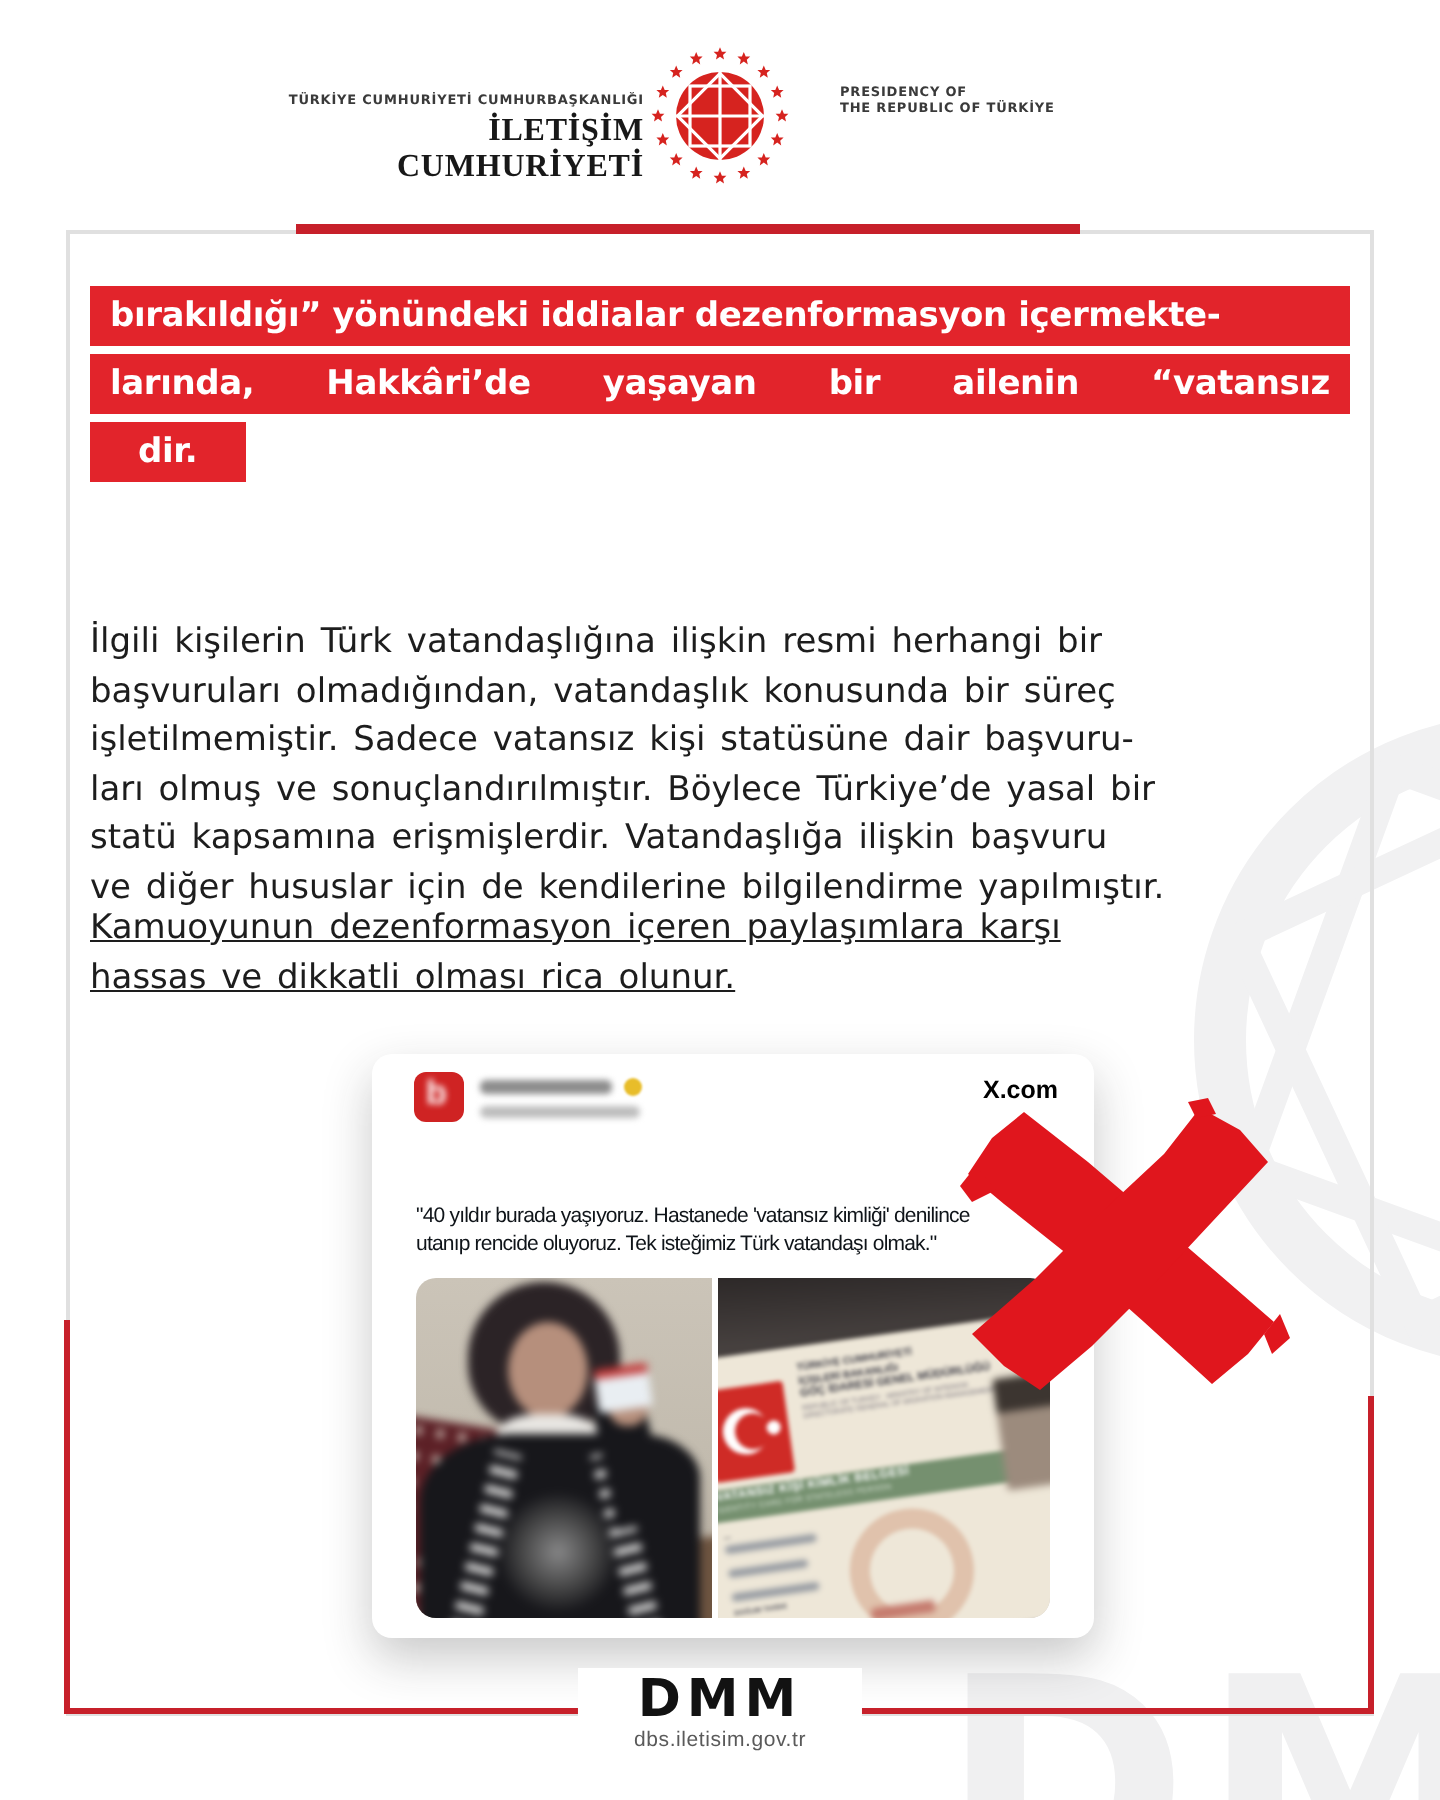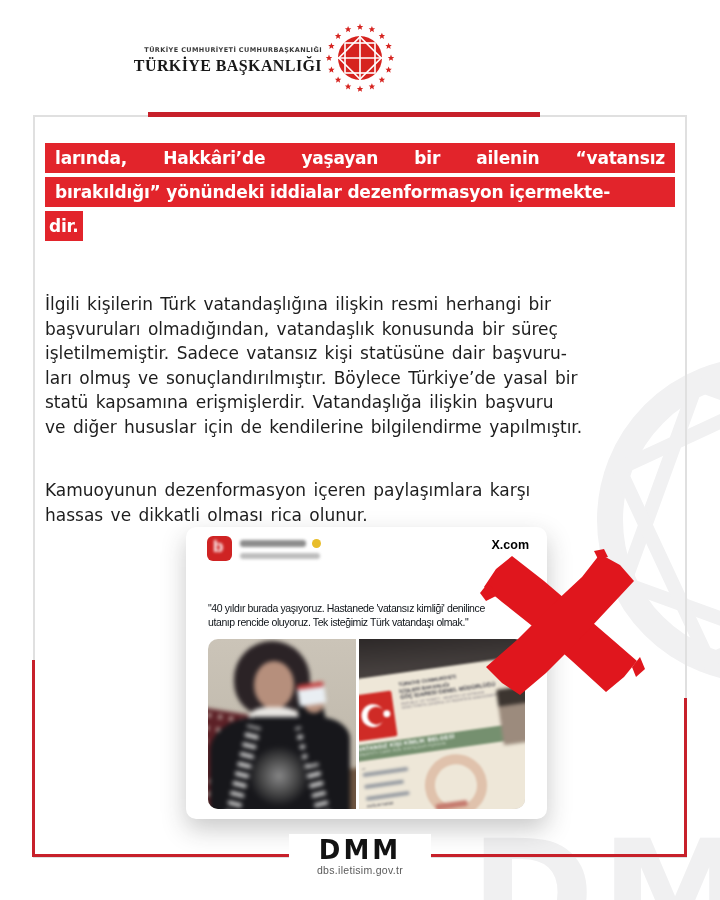--- a/index.html
+++ b/index.html
@@ -23,26 +23,26 @@
   .hdr-right{position:absolute;left:420px;top:42px;width:220px;text-align:left;}
   .hdr-small{font-size:6.5px;letter-spacing:.4px;color:#3a3a3a;font-weight:bold;line-height:8px;}
   .hdr-title{font-family:"Liberation Serif",serif;font-weight:bold;font-size:16px;
              color:#181818;letter-spacing:.4px;line-height:18px;margin-top:3px;}
   .emblem{position:absolute;left:324px;top:22px;}
   
   .headline{position:absolute;left:45px;top:143px;width:630px;z-index:2;}
   .hbar{background:#e2242b;color:#fff;font-weight:bold;font-size:17px;letter-spacing:-.2px;
         line-height:30px;height:30px;padding:0 10px;margin-bottom:4px;white-space:nowrap;}
   .hbar.stretch{text-align:justify;text-align-last:justify;white-space:normal;}
-  .hbar.short{display:inline-block;padding:0 4px;}
+  .hbar.short{display:inline-block;padding:0 24px;}
   
   .body-p{position:absolute;left:45px;width:630px;font-size:17px;line-height:24.6px;
           color:#1d1d1d;z-index:2;word-spacing:2px;}
-  .p1{top:292px;}
-  .p2{top:478px;}
+  .p1{top:309px;}
+  .p2{top:452px;text-decoration:underline;}
   
   .tweet{position:absolute;left:186px;top:527px;width:361px;height:292px;background:#fff;
          border-radius:10px;box-shadow:0 10px 24px rgba(40,40,40,.25);z-index:3;
          font-family:"Liberation Sans",sans-serif;}
   .tw-avatar{position:absolute;left:21px;top:9px;width:25px;height:25px;background:#cf2323;
              border-radius:6px;overflow:hidden;}
   .tw-avatar span{position:absolute;left:6px;top:1px;color:#fff;font-weight:bold;font-size:17px;
                   filter:blur(1.5px);}
   .tw-nameblur{position:absolute;left:54px;top:13px;width:66px;height:7px;background:#8d8d8d;
                border-radius:3px;filter:blur(1.6px);}
@@ -149,21 +149,21 @@
 
   <div class="frame"></div>
   <div class="fr-red fr-top"></div>
   <div class="fr-red fr-left"></div>
   <div class="fr-red fr-bottom"></div>
   <div class="fr-red fr-right"></div>
 
   <div class="hdr">
     <div class="hdr-left">
       <div class="hdr-small">TÜRKİYE CUMHURİYETİ CUMHURBAŞKANLIĞI</div>
-      <div class="hdr-title">TÜRKİYE BAŞKANLIĞI</div>
+      <div class="hdr-title">İLETİŞİM CUMHURİYETİ</div>
     </div>
     <svg class="emblem" width="72" height="72" viewBox="0 0 72 72">
       <defs>
         <path id="st" d="M0,-3.4 L0.95,-1.1 L3.2,-1.1 L1.5,0.45 L2,2.8 L0,1.4 L-2,2.8 L-1.5,0.45 L-3.2,-1.1 L-0.95,-1.1 Z" fill="#d6231f"></path>
       </defs>
       <circle cx="36" cy="36" r="22" fill="#d6231f"></circle>
       <g stroke="#fff" stroke-width="1.6" fill="none">
         <rect x="21" y="21" width="30" height="30"></rect>
         <rect x="21" y="21" width="30" height="30" transform="rotate(45 36 36)"></rect>
         <line x1="36" y1="14" x2="36" y2="58"></line>
@@ -180,26 +180,27 @@
       <use href="#st" x="5" y="36"></use>
         <use href="#st" x="7.4" y="24.1"></use>
       <use href="#st" x="14.1" y="14.1"></use>
         <use href="#st" x="24.1" y="7.4"></use>
       <use href="#st" x="36" y="5"></use>
         <use href="#st" x="47.9" y="7.4"></use>
       <use href="#st" x="57.9" y="14.1"></use>
         <use href="#st" x="64.6" y="24.1"></use>
     </svg>
     <div class="hdr-right">
+      <div class="hdr-small">PRESIDENCY OF<br>THE REPUBLIC OF TÜRKİYE</div>
     </div>
   </div>
 
   <div class="headline">
+    <div class="hbar">bırakıldığı” yönündeki iddialar dezenformasyon içermekte-</div>
     <div class="hbar stretch">larında, Hakkâri’de yaşayan bir ailenin “vatansız</div>
-    <div class="hbar">bırakıldığı” yönündeki iddialar dezenformasyon içermekte-</div>
     <div class="hbar short">dir.</div>
   </div>
 
   <div class="body-p p1">İlgili kişilerin Türk vatandaşlığına ilişkin resmi herhangi bir<br>başvuruları olmadığından, vatandaşlık konusunda bir süreç<br>işletilmemiştir. Sadece vatansız kişi statüsüne dair başvuru-<br>ları olmuş ve sonuçlandırılmıştır. Böylece Türkiye’de yasal bir<br>statü kapsamına erişmişlerdir. Vatandaşlığa ilişkin başvuru<br>ve diğer hususlar için de kendilerine bilgilendirme yapılmıştır.</div>
   <div class="body-p p2">Kamuoyunun dezenformasyon içeren paylaşımlara karşı<br>hassas ve dikkatli olması rica olunur.</div>
 
   <div class="tweet">
     <div class="tw-avatar">
         <span>b</span>
       </div>

